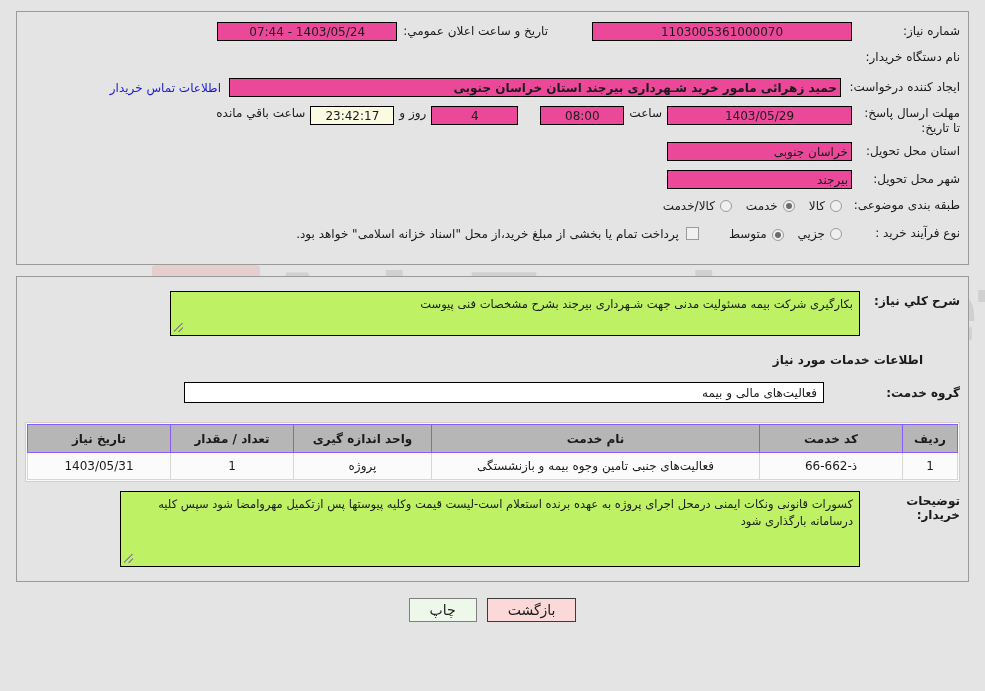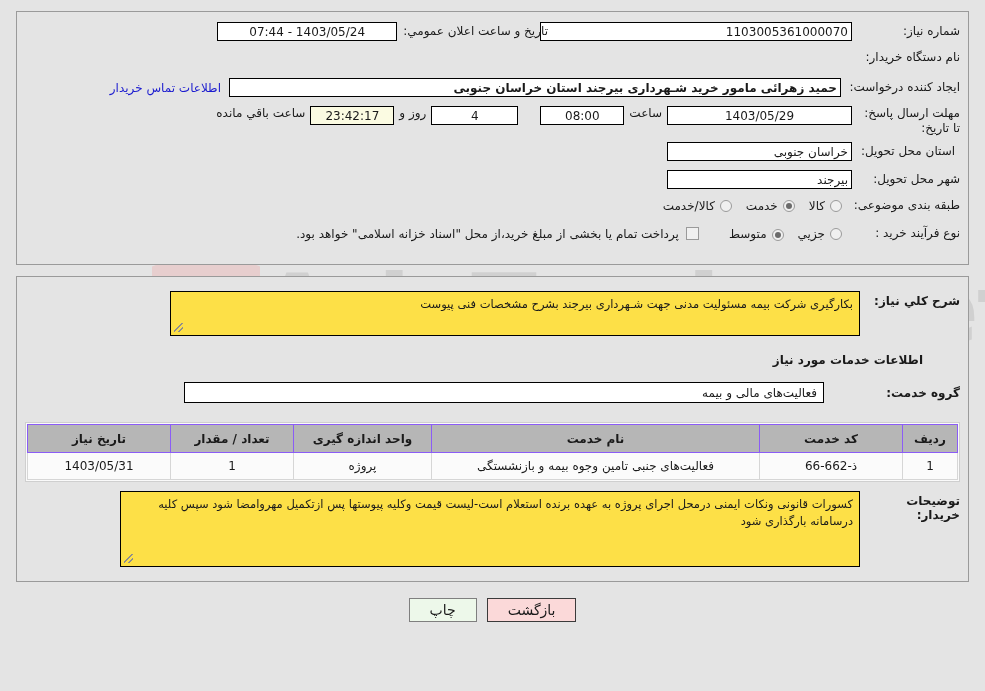--- a/index.html
+++ b/index.html
@@ -106,21 +106,21 @@
     white-space: nowrap;
   }
   .lbl {
     text-align: right;
     font-size: 12px;
     color: #1a1a1a;
     line-height: 15px;
   }
 
   .fld {
-    background: #ffffff;
+    background: #ec4899;
     border: 1px solid #000000;
     height: 19px;
     line-height: 19px;
     box-sizing: border-box;
     font-size: 12px;
     color: #1a1a1a;
     text-align: center;
     overflow: hidden;
     padding: 0 3px;
     direction: rtl;
@@ -186,21 +186,21 @@
     font-size: 12px;
     font-weight: bold;
     color: #1a1a1a;
     width: 100px;
     text-align: right;
     padding-top: 3px;
     flex: none;
   }
   .textarea {
     border: 1px solid #000;
-    background: #fde047;
+    background: #bef264;
     box-sizing: border-box;
     font-size: 11.5px;
     line-height: 17px;
     color: #1a1a1a;
     padding: 4px 6px;
     text-align: right;
     position: relative;
     overflow: hidden;
   }
   .textarea::after {
@@ -320,21 +320,21 @@
   </div>
 </div>
 
 <div class="layer">
 
 
   <div class="panel panel-top">
 
     <div class="frow" style="right:8px; top:10px;">
       <span class="lbl" style="width:104px;">شماره نیاز:</span>
-      <span class="fld" style="width:312px; margin-right:4px;text-align:right;">1103005361000070</span>
+      <span class="fld" style="width:260px; margin-right:4px;">1103005361000070</span>
     </div>
     <div class="frow" style="right:420px; top:10px;">
       <span class="lbl">تاریخ و ساعت اعلان عمومي:</span>
       <span class="fld" style="width:180px; margin-right:6px;">1403/05/24 - 07:44</span>
     </div>
 
     <div class="frow" style="right:8px; top:38px;">
       <span class="lbl" style="width:104px;">نام دستگاه خریدار:</span>
     </div>
 
@@ -349,21 +349,21 @@
       <span class="fld" style="width:185px; margin-right:4px;">1403/05/29</span>
       <span class="inline-lbl">ساعت</span>
       <span class="fld" style="width:84px;">08:00</span>
       <span class="fld" style="width:87px; margin-right:22px;">4</span>
       <span class="inline-lbl">روز و</span>
       <span class="fld yellow" style="width:84px;">23:42:17</span>
       <span class="inline-lbl">ساعت باقي مانده</span>
     </div>
 
     <div class="frow" style="right:8px; top:130px;">
-      <span class="lbl" style="width:104px;text-align:center;">استان محل تحویل:</span>
+      <span class="lbl" style="width:104px;">استان محل تحویل:</span>
       <span class="fld rtl-right" style="width:185px; margin-right:4px;">خراسان جنوبی</span>
     </div>
 
     <div class="frow" style="right:8px; top:158px;">
       <span class="lbl" style="width:104px;">شهر محل تحویل:</span>
       <span class="fld rtl-right" style="width:185px; margin-right:4px;">بیرجند</span>
     </div>
 
     <div class="frow" style="right:8px; top:186px;">
       <span class="lbl" style="width:104px;">طبقه بندی موضوعی:</span>

